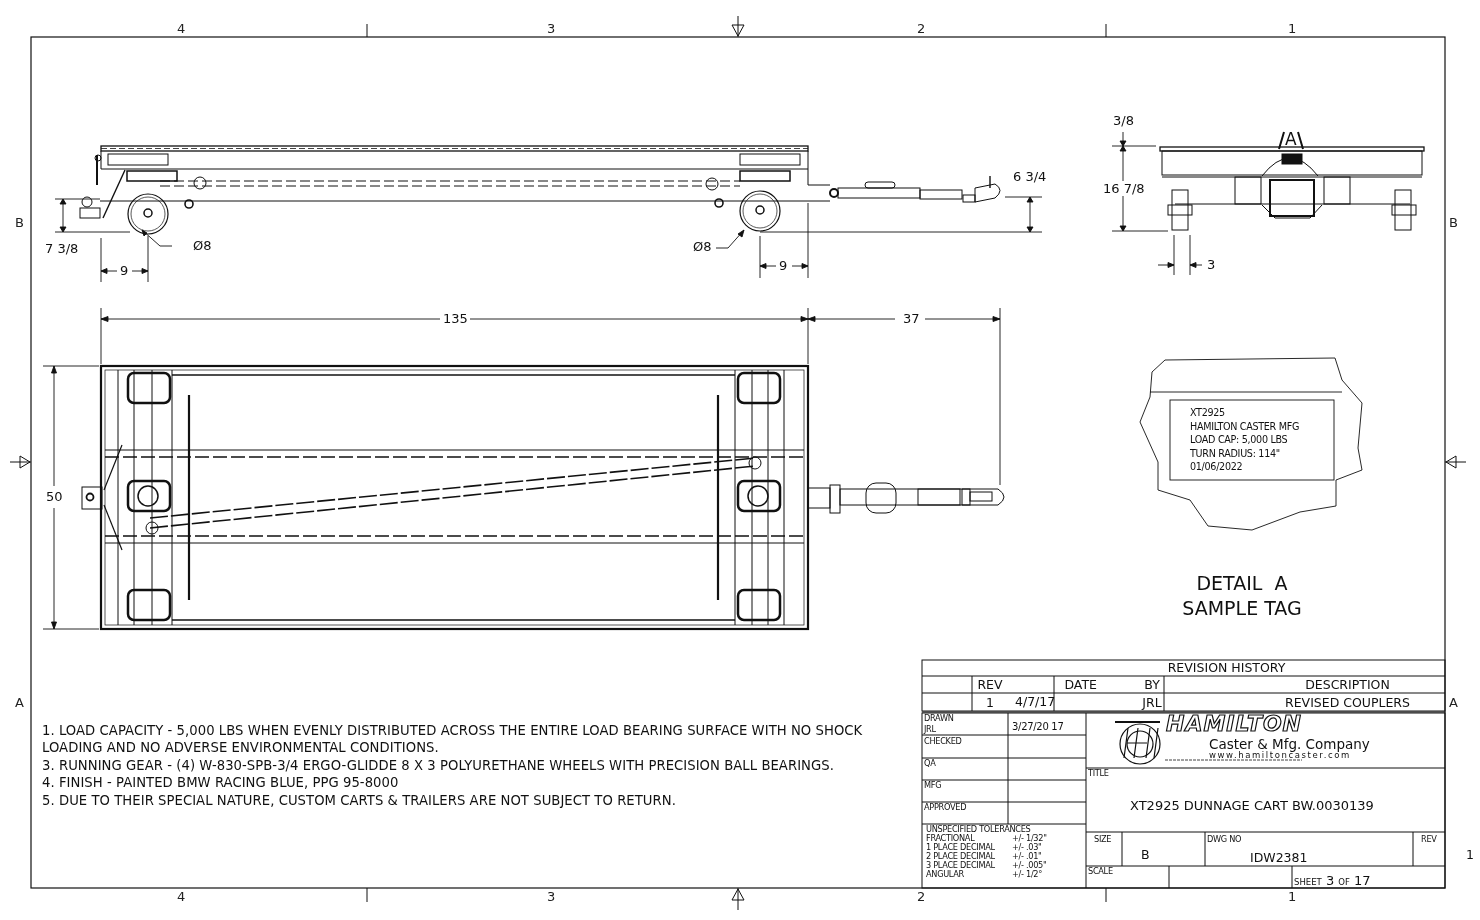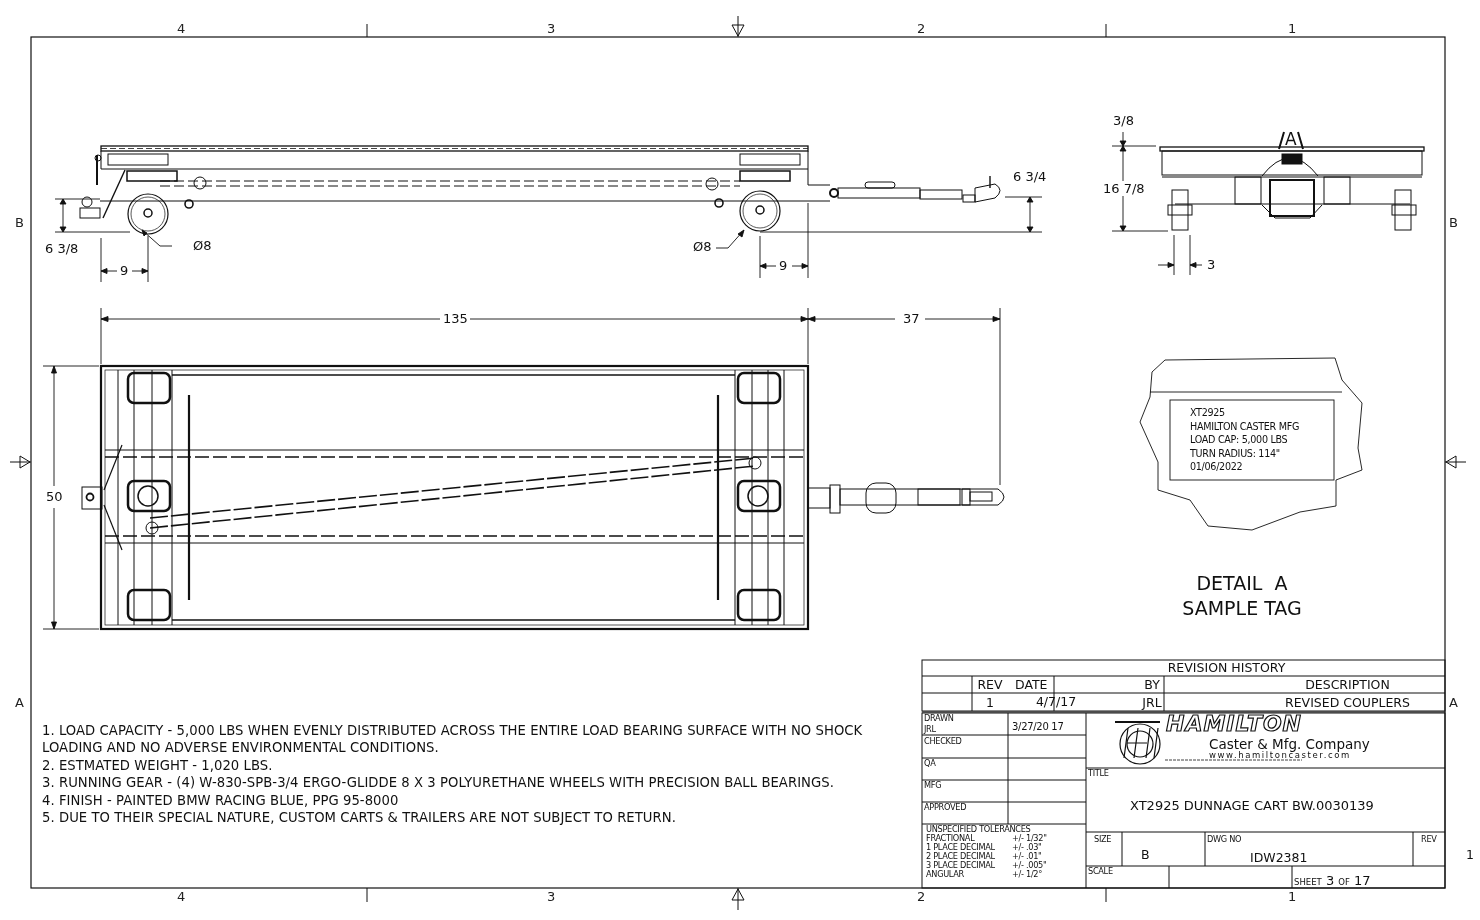--- a/index.html
+++ b/index.html
@@ -275,21 +275,21 @@
 <div class="zone" style="left:1288px;top:21px">1</div>
 <div class="zone" style="left:177px;top:889px">4</div>
 <div class="zone" style="left:547px;top:889px">3</div>
 <div class="zone" style="left:917px;top:889px">2</div>
 <div class="zone" style="left:1288px;top:889px">1</div>
 <div class="zone" style="left:15px;top:215px">B</div>
 <div class="zone" style="left:15px;top:695px">A</div>
 <div class="zone" style="left:1449px;top:215px">B</div>
 <div class="zone" style="left:1449px;top:695px">A</div>
 
-<div class="dim" style="left:44px;top:241px">6 3/8</div>
+<div class="dim" style="left:44px;top:241px">7 3/8</div>
 <div class="dim" style="left:192px;top:238px">Ø8</div>
 <div class="dim" style="left:119px;top:263px">9</div>
 <div class="dim" style="left:692px;top:239px">Ø8</div>
 <div class="dim" style="left:778px;top:258px">9</div>
 <div class="dim" style="left:1012px;top:169px">6 3/4</div>
 <div class="dim" style="left:1112px;top:113px">3/8</div>
 <div class="dim" style="left:1102px;top:181px">16 7/8</div>
 <div class="dim" style="left:1206px;top:257px">3</div>
 <div class="dim" style="left:1284px;top:129px;font-size:17px;background:transparent">A</div>
 <div class="dim" style="left:442px;top:311px">135</div>
@@ -304,34 +304,33 @@
   <div>01/06/2022</div>
 </div>
 <div class="detail-title" style="left:1160px;top:571px;width:164px">
   <div style="white-space:pre">DETAIL  A</div>
   <div>SAMPLE TAG</div>
 </div>
 
 <div class="notes">
   <div>1. LOAD CAPACITY - 5,000 LBS WHEN EVENLY DISTRIBUTED ACROSS THE ENTIRE LOAD BEARING SURFACE WITH NO SHOCK</div>
   <div>LOADING AND NO ADVERSE ENVIRONMENTAL CONDITIONS.</div>
-  <div>2. ESTMATED WEIGHT - 1,020 LBS.</div>
   <div>3. RUNNING GEAR - (4) W-830-SPB-3/4 ERGO-GLIDDE 8 X 3 POLYURETHANE WHEELS WITH PRECISION BALL BEARINGS.</div>
   <div>4. FINISH - PAINTED BMW RACING BLUE, PPG 95-8000</div>
   <div>5. DUE TO THEIR SPECIAL NATURE, CUSTOM CARTS &amp; TRAILERS ARE NOT SUBJECT TO RETURN.</div>
 </div>
 
 <div class="tb" style="left:922px;top:660px;width:523px;text-align:center">REVISION HISTORY</div>
 <div class="tb" style="left:922px;top:677px;width:50px;text-align:center">REV</div>
-<div class="tb" style="left:972px;top:677px;width:82px;text-align:left">DATE</div>
+<div class="tb" style="left:972px;top:677px;width:82px;text-align:right">DATE</div>
 <div class="tb" style="left:1054px;top:677px;width:110px;text-align:center">BY</div>
 <div class="tb" style="left:1164px;top:677px;width:281px;text-align:center">DESCRIPTION</div>
 <div>
   <div class="tb" style="left:922px;top:695px;width:50px;text-align:center">1</div>
-  <div class="tb" style="left:972px;top:694px;width:82px;text-align:center">4/7/17</div>
+  <div class="tb" style="left:972px;top:694px;width:82px;">4/7/17</div>
   <div class="tb" style="left:1054px;top:695px;width:110px;text-align:center">JRL</div>
   <div class="tb" style="left:1164px;top:695px;width:281px;text-align:center">REVISED COUPLERS</div>
 </div>
 
 <div class="tb-small" style="left:924px;top:714px">DRAWN</div>
 <div class="tb-small" style="left:924px;top:725px">JRL</div>
 <div class="tb-small" style="left:1012px;top:722px;font-size:10px">3/27/20 17</div>
 <div class="tb-small" style="left:924px;top:737px">CHECKED</div>
 <div class="tb-small" style="left:924px;top:759px">QA</div>
 <div class="tb-small" style="left:924px;top:781px">MFG</div>

